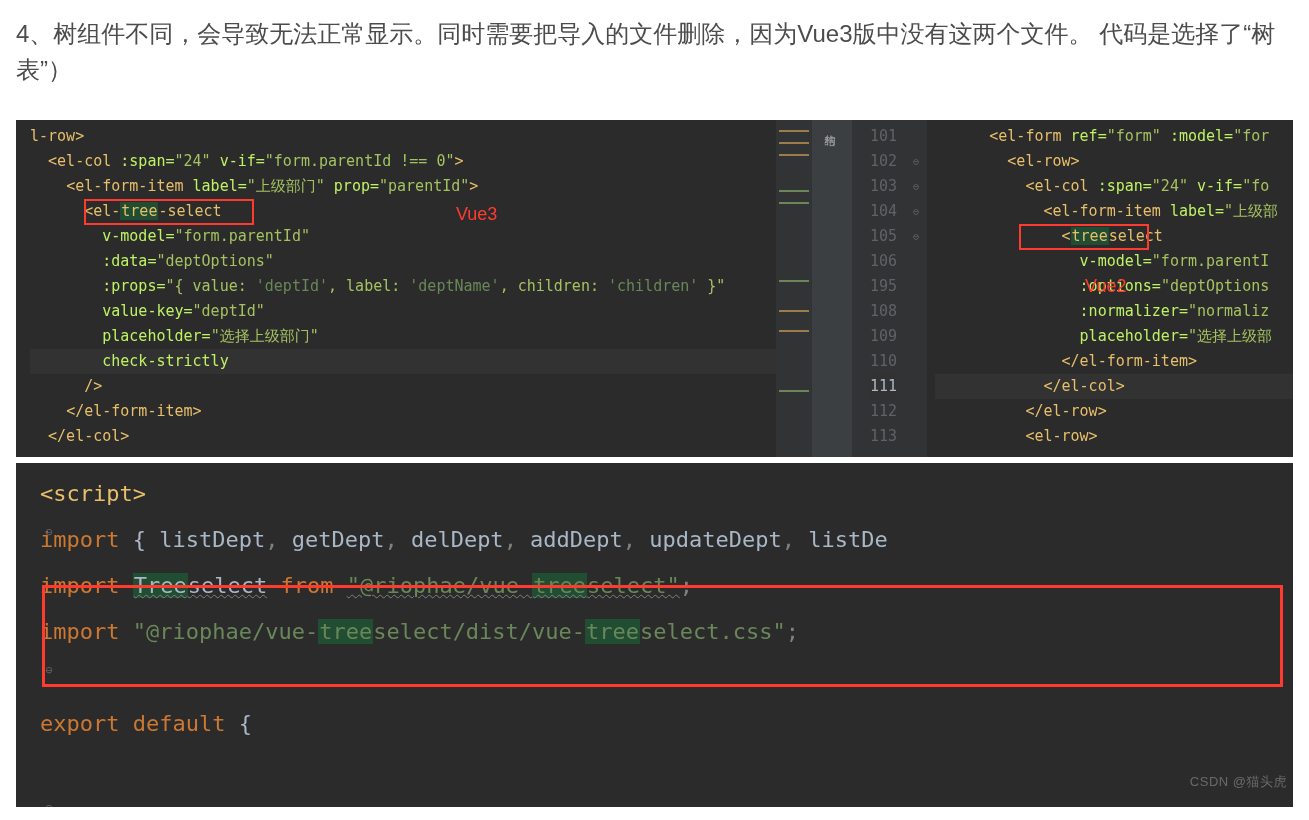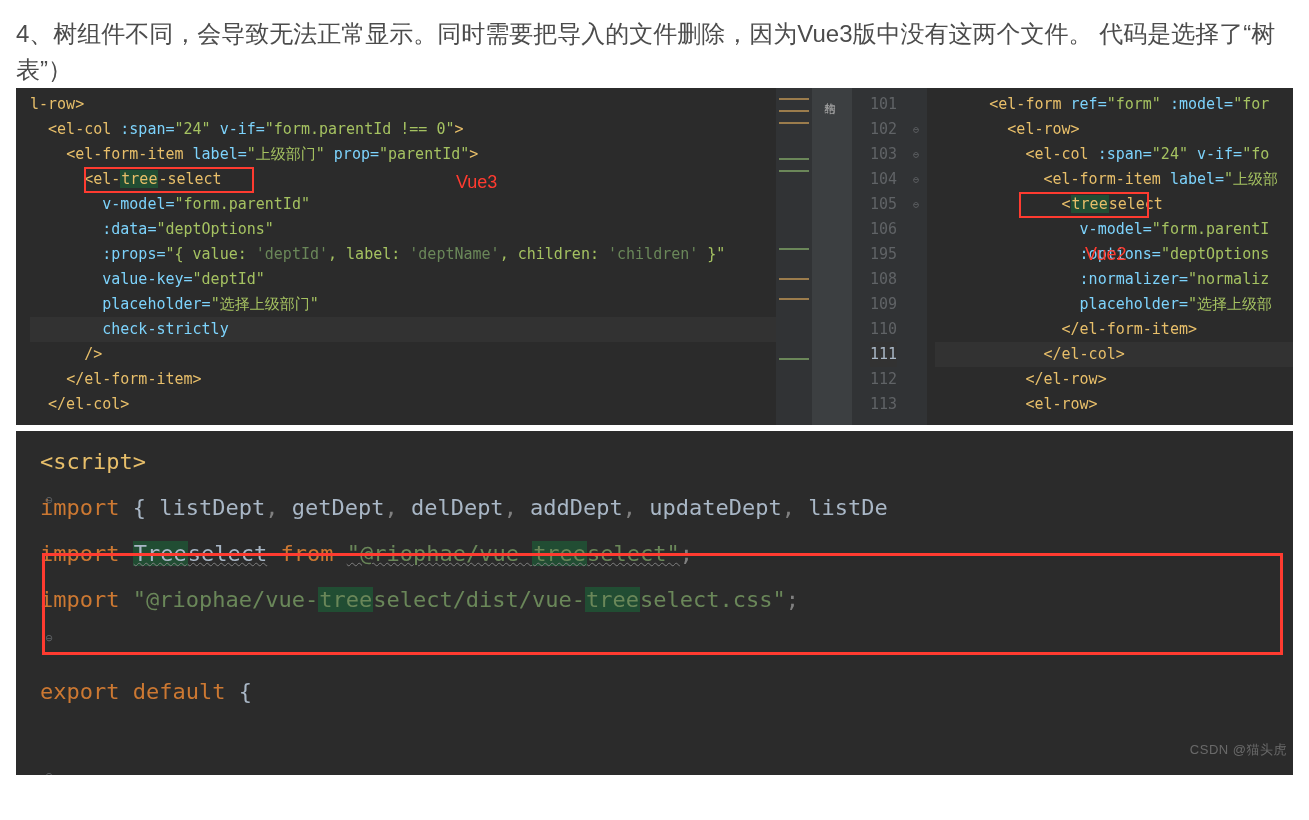--- a/index.html
+++ b/index.html
@@ -1,38 +1,38 @@
 <!DOCTYPE html>
 <html><head>
 <meta charset="utf-8">
 <style>
   * { box-sizing: border-box; margin: 0; padding: 0; }
   body { font-family: Arial, "Microsoft YaHei", sans-serif; background: #fff; width: 1309px; }
   .wrap { padding: 16px 16px 0 16px; }
-  .heading { font-size: 24px; color: #4c4c4c; line-height: 1.5; margin-bottom: 0; font-weight: 400; }
+  .heading { font-size: 24px; color: #4c4c4c; line-height: 1.5; margin-bottom: 32px; font-weight: 400; }
   
   .row1 { display: flex; gap: 0; margin-bottom: 6px; }
   .pane-left { flex: 0 0 760px; background: #2b2b2b; position: relative; font-family: "Consolas","Menlo",monospace; font-size: 15px; line-height: 25px; padding: 4px 0 8px 0; overflow: hidden; }
   .pane-left pre { color: #a9b7c6; white-space: pre; padding-left: 14px; }
   .minimap { flex: 0 0 36px; background: #313335; position: relative; }
   .minimap::before { content:""; position:absolute; left:3px; right:3px; top:10px; height:2px; background:#9b7c4c; box-shadow: 0 12px 0 #9b7c4c, 0 24px 0 #9b7c4c, 0 60px 0 #6b8759, 0 72px 0 #6b8759, 0 150px 0 #6b8759, 0 180px 0 #9b7c4c, 0 200px 0 #9b7c4c, 0 260px 0 #6b8759; }
   .gap-tool { flex: 0 0 40px; background: #3c3f41; position:relative; }
   .gap-tool .icon { position:absolute; top:6px; left:10px; color:#a0a0a0; font-size:11px; writing-mode: vertical-rl; }
   
   .pane-right { flex: 1; display:flex; background:#2b2b2b; font-family:"Consolas","Menlo",monospace; font-size:15px; line-height:25px; overflow:hidden; }
   .gutter-ln { background:#313335; color:#606366; text-align:center; padding: 4px 8px 4px 18px; user-select:none; }
   .gutter-ln div { height:25px; }
   .gutter-ln .cur { color:#a9b7c6; background:#323232; }
   .fold-col { background:#313335; width:22px; padding-top:4px; }
   .fold-col div { height:25px; display:flex; align-items:center; justify-content:center; color:#606366; font-size:10px; }
   .pane-right pre { color:#a9b7c6; white-space:pre; padding:4px 0 0 8px; }
   
   
   .tag { color:#e8bf6a; }
-  .attr { color:#7dd3fc; }
+  .attr { color:#bef264; }
   .str { color:#a5c261; }
   .str2 { color:#6a8759; }
   .dim { color:#808080; }
   .hl-line { background:#323232; display:inline-block; width:100%; }
   
   .red-box1 { position:absolute; border:2px solid #ff3b30; top:79px; left:68px; width:170px; height:26px; pointer-events:none; }
   .lbl-vue3 { position:absolute; color:#ff3b30; font-size:18px; top:82px; left:440px; font-family:Arial;text-align:center; }
   .red-box2 { position:absolute; border:2px solid #ff3b30; pointer-events:none; }
   .lbl-vue2 { position:absolute; color:#ff3b30; font-size:18px; font-family:Arial;margin-left:48px; }
   

